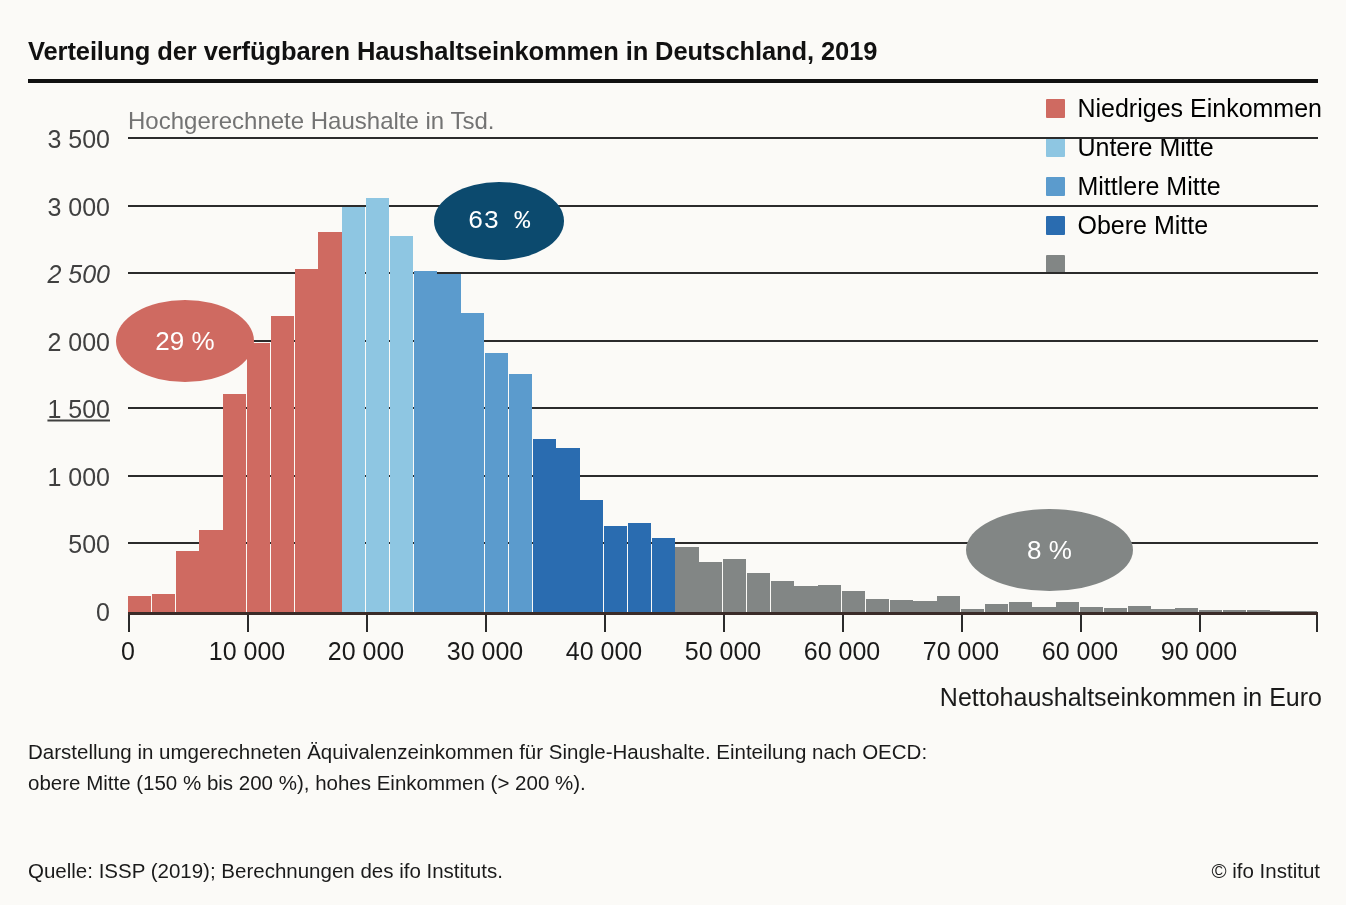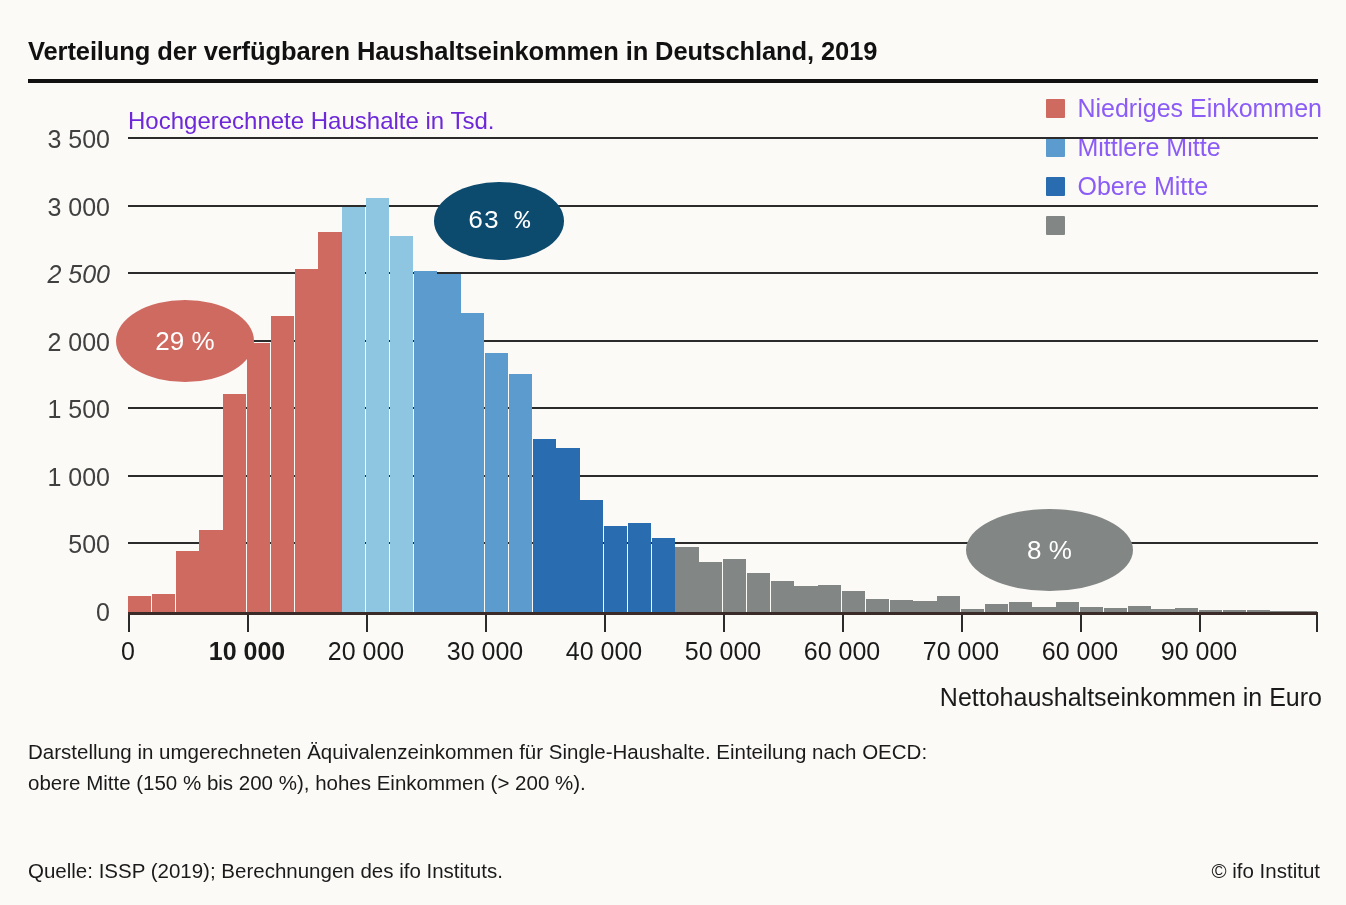--- a/index.html
+++ b/index.html
@@ -30,27 +30,27 @@
     display:flex;flex-direction:column;gap:0px;
     align-items:flex-start;
   }
   .legend-row{
     display:flex;align-items:center;height:39px;gap:12px;
   }
   .legend-swatch{
     width:19px;height:19px;flex:0 0 19px;border-radius:1px;
   }
   .legend-label{
-    font-size:25px;color:#8b5cf6;white-space:nowrap;line-height:1;
+    font-size:25px;color:#000000;white-space:nowrap;line-height:1;
   }
 
   
   .ylabel-inner{
     position:absolute;left:128px;top:88px;
-    font-size:24px;color:#6d28d9;white-space:nowrap;
+    font-size:24px;color:#737373;white-space:nowrap;
   }
   .plot{
     position:absolute;left:128px;top:120px;
     width:1190px;height:476px;
   }
   .gridline{
     position:absolute;left:0;height:2px;background:#2b2b2b;width:100%;
   }
   .axis-baseline{
     position:absolute;left:0;bottom:0;height:3px;width:100%;background:#3a2b28;
@@ -103,39 +103,43 @@
 
   <div class="title">Verteilung der verfügbaren Haushaltseinkommen in Deutschland, 2019</div>
   <div class="title-rule"></div>
 
   <div class="legend" id="legend">
       <div class="legend-row">
         <span class="legend-swatch" style="background: rgb(207, 106, 97);"></span>
         <span class="legend-label">Niedriges Einkommen</span>
       </div>
       <div class="legend-row">
+        <span class="legend-swatch" style="background: rgb(142, 198, 226);"></span>
+        <span class="legend-label">Untere Mitte</span>
+      </div>
+      <div class="legend-row">
         <span class="legend-swatch" style="background: rgb(91, 155, 205);"></span>
         <span class="legend-label">Mittlere Mitte</span>
       </div>
       <div class="legend-row">
         <span class="legend-swatch" style="background: rgb(42, 108, 176);"></span>
         <span class="legend-label">Obere Mitte</span>
       </div>
       <div class="legend-row">
         <span class="legend-swatch" style="background: rgb(130, 134, 133);"></span>
       </div>
     </div>
 
   <div class="ylabel-inner">Hochgerechnete Haushalte in Tsd.</div>
 
   <div class="ytick-wrap" id="yticks">
       <div class="ytick" style="top: 473px;">0</div>
       <div class="ytick" style="top: 405.429px;">500</div>
       <div class="ytick" style="top: 337.857px;">1 000</div>
-      <div class="ytick" style="top: 270.286px;">1 500</div>
+      <div class="ytick" style="top: 270.286px; text-decoration: underline;">1 500</div>
       <div class="ytick" style="top: 202.714px;">2 000</div>
       <div class="ytick" style="top: 135.143px; font-style: italic;">2 500</div>
       <div class="ytick" style="top: 67.5714px;">3 000</div>
       <div class="ytick" style="top: 0px;">3 500</div>
     </div>
 
   <div class="plot">
     <div id="gridlines">
         <div class="gridline" style="bottom: 70.5714px;"></div>
         <div class="gridline" style="bottom: 138.143px;"></div>
@@ -197,21 +201,21 @@
         <div class="bar" style="left: 1142.4px; width: 23.2px; height: 1.35143px; background: rgb(130, 134, 133);"></div>
         <div class="bar" style="left: 1166.2px; width: 23.2px; height: 1.08114px; background: rgb(130, 134, 133);"></div>
       </div>
     <div class="axis-baseline"></div>
   </div>
 
   <div class="xaxis" id="xaxis">
       <div class="xtick" style="left: 0px;"></div>
       <div class="xtick-label" style="left: 0px;">0</div>
       <div class="xtick" style="left: 119px;"></div>
-      <div class="xtick-label" style="left: 119px; font-weight: bold;">10 000</div>
+      <div class="xtick-label" style="left: 119px;">10 000</div>
       <div class="xtick" style="left: 238px;"></div>
       <div class="xtick-label" style="left: 238px;">20 000</div>
       <div class="xtick" style="left: 357px;"></div>
       <div class="xtick-label" style="left: 357px;">30 000</div>
       <div class="xtick" style="left: 476px;"></div>
       <div class="xtick-label" style="left: 476px;">40 000</div>
       <div class="xtick" style="left: 595px;"></div>
       <div class="xtick-label" style="left: 595px;">50 000</div>
       <div class="xtick" style="left: 714px;"></div>
       <div class="xtick-label" style="left: 714px;">60 000</div>

